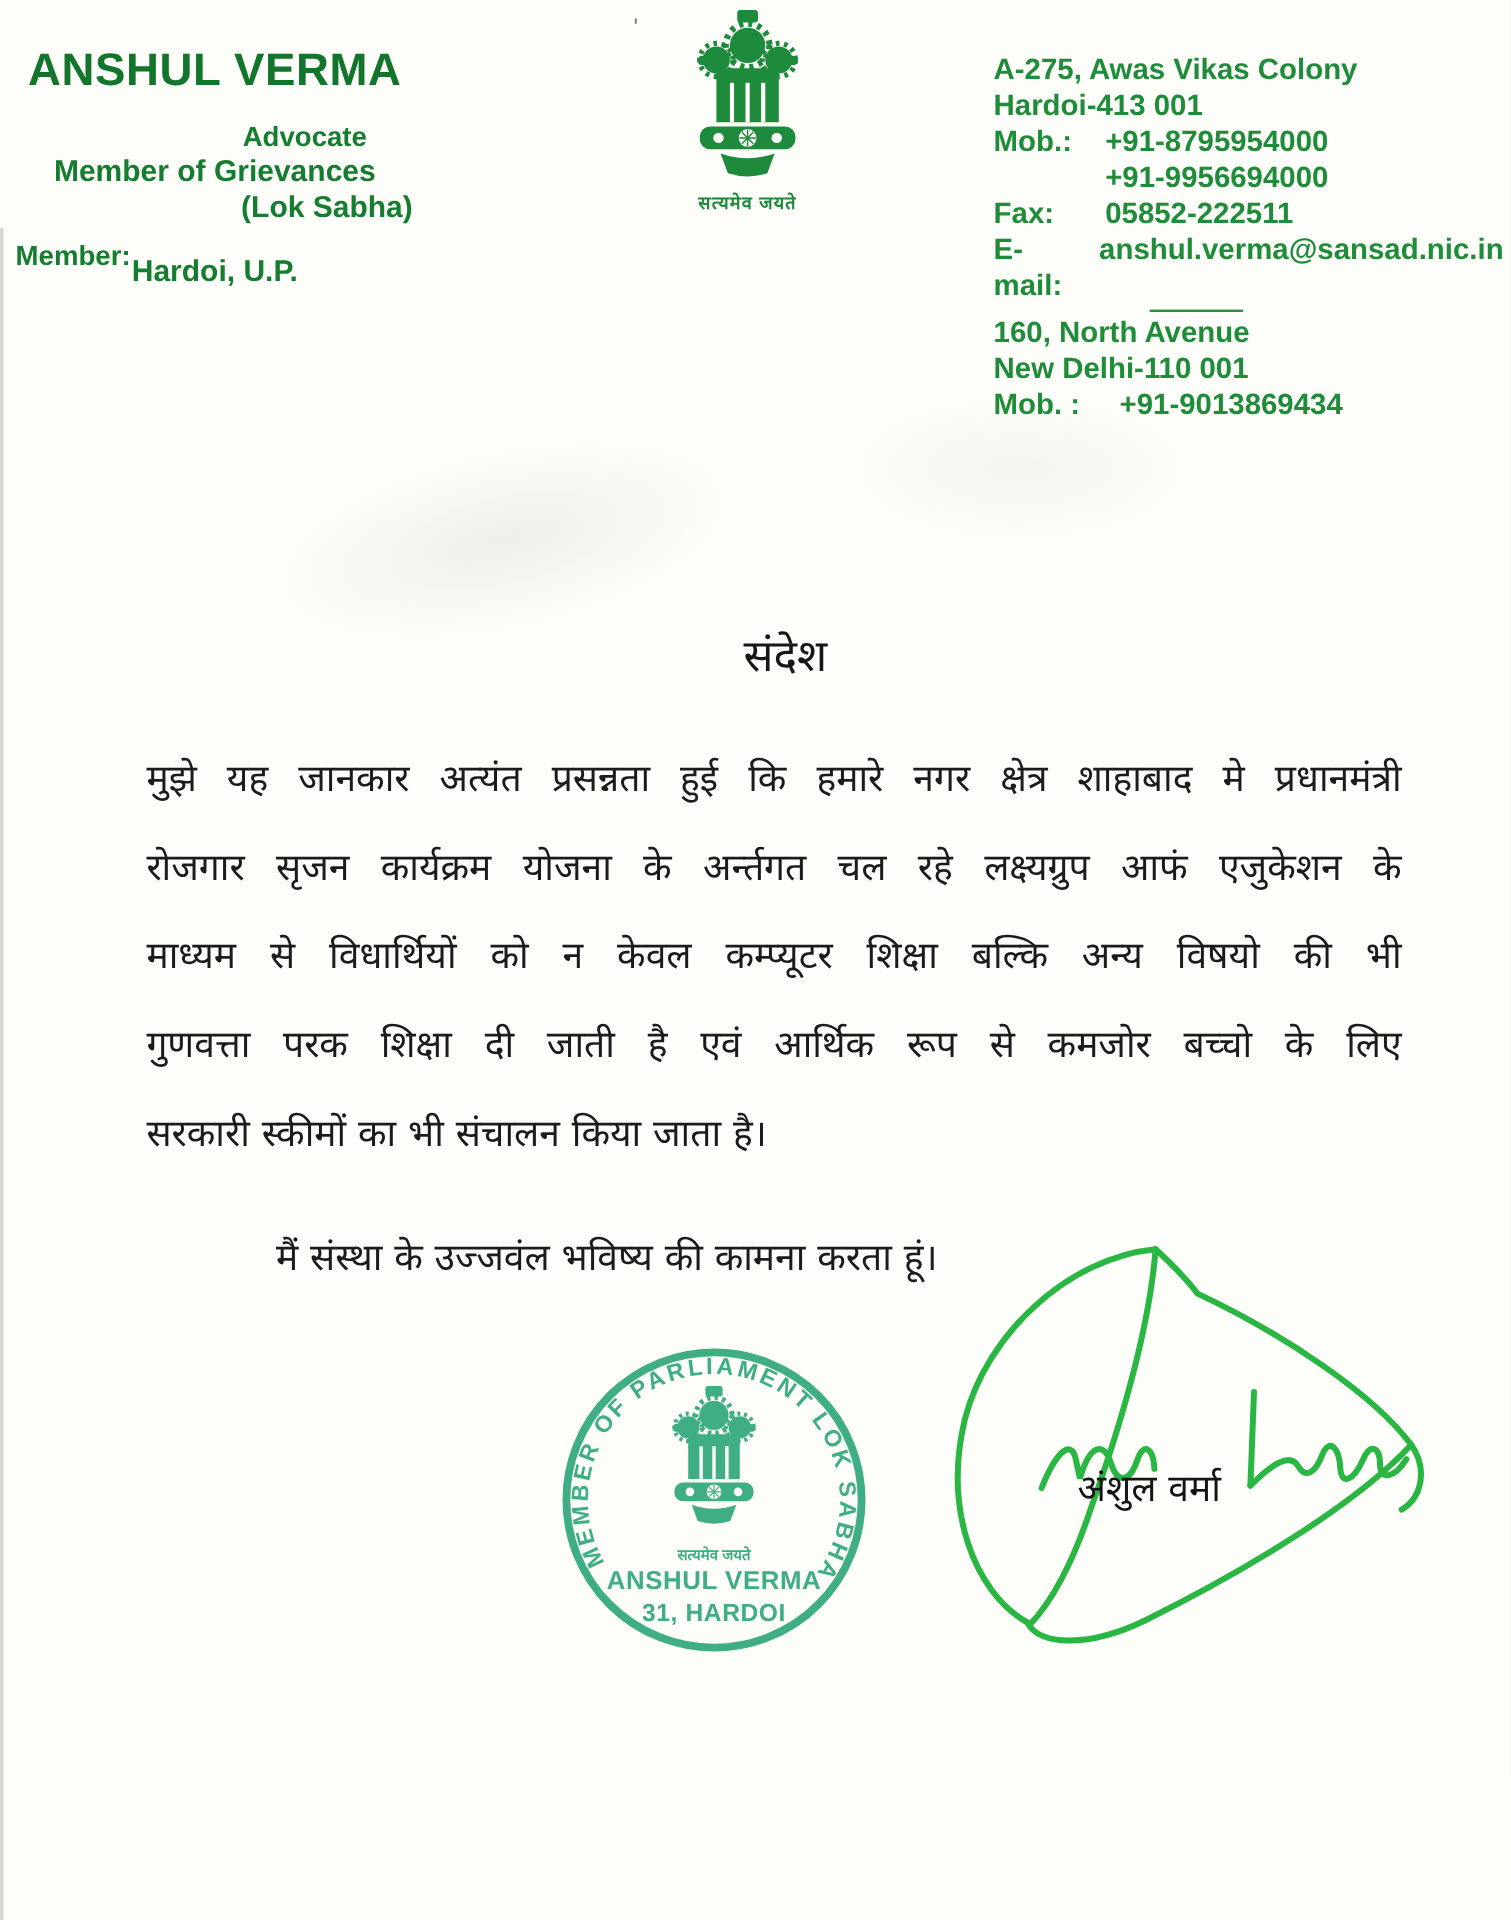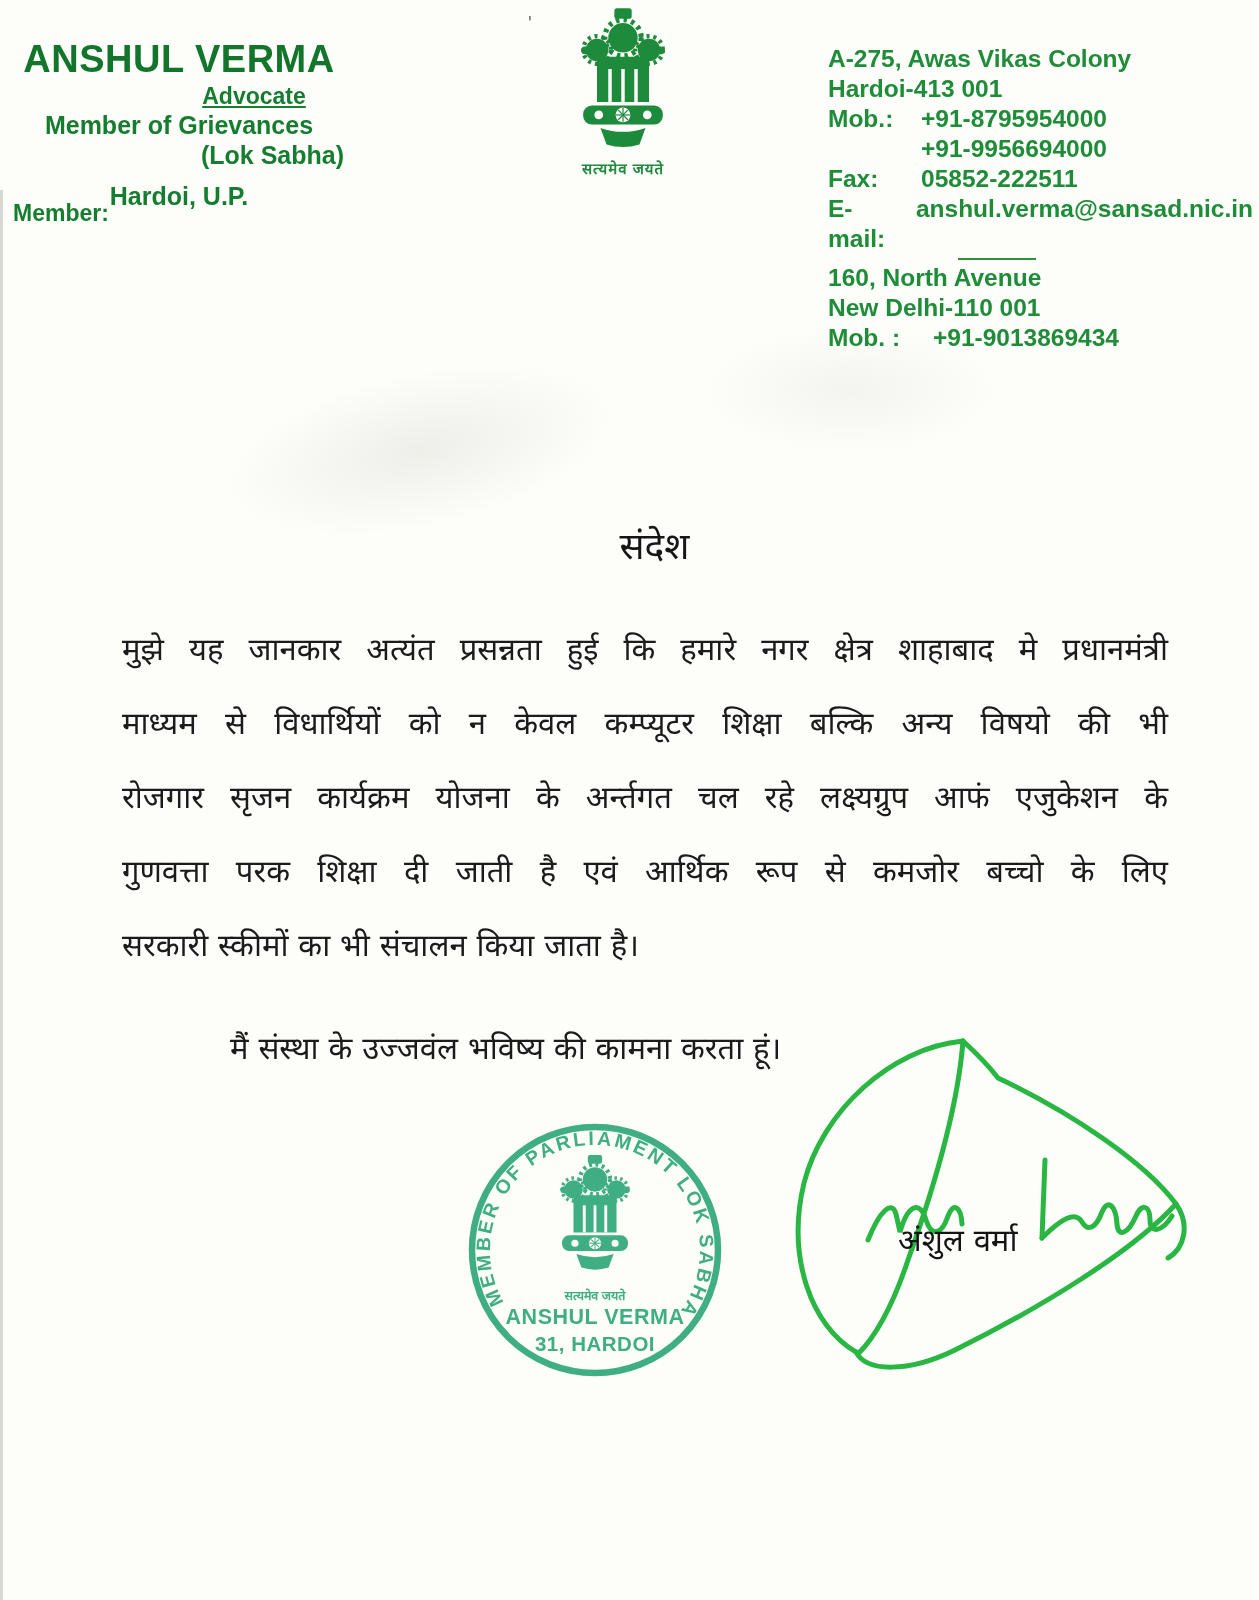--- a/index.html
+++ b/index.html
@@ -16,24 +16,24 @@
   .smudge1{position:absolute;left:140px;top:340px;width:560px;height:220px;
     background:radial-gradient(closest-side,rgba(188,188,180,.22),rgba(188,188,180,0) 70%);
     transform:rotate(-12deg);}
   .smudge2{position:absolute;left:640px;top:300px;width:420px;height:180px;
     background:radial-gradient(closest-side,rgba(190,190,184,.15),rgba(190,190,184,0) 70%);}
   .tick-mark{position:absolute;left:528px;top:12px;color:#777;font-size:20px;}
 
   
   .hdr-left{position:absolute;left:14px;top:38px;width:330px;color:#157d30;text-align:center;}
   .hdr-name{font-size:38px;font-weight:700;letter-spacing:.5px;color:#12752b;}
-  .hdr-advocate{font-size:23px;font-weight:700;margin-top:2px;padding-left:150px;text-decoration:underline;}
+  .hdr-advocate{font-size:23px;font-weight:700;margin-top:20px;padding-left:150px;}
   .hdr-mop{font-size:25px;font-weight:600;margin-top:1px;}
   .hdr-loksabha{font-size:25px;font-weight:600;margin-top:1px;text-align:right;}
-  .hdr-city{font-size:25px;font-weight:700;margin-top:12px;}
+  .hdr-city{font-size:25px;font-weight:700;margin-top:24px;}
 
   
   .member-block{position:absolute;left:13px;top:200px;width:575px;color:#1d9140;}
   .member-heading{font-size:23px;font-weight:700;color:#157d30;}
   .member-list{margin:4px 0 0 0;padding:0;list-style:none;}
   .member-list li{
     font-size:21.5px;font-weight:600;line-height:28px;
     padding-left:20px;position:relative;width:470px;
   }
   .member-list li::before{content:"•";position:absolute;left:0;top:0;font-size:22px;}
@@ -154,22 +154,22 @@
     <div class="hr-row">
       <span class="hr-label" style="flex-basis:105px;width:105px">Mob. :</span>
       <span>+91-9013869434</span>
     </div>
   </div>
 
   <div class="letter-title">संदेश</div>
 
   <div class="letter-body">
     <div class="bline">मुझे यह जानकार अत्यंत प्रसन्नता हुई कि हमारे नगर क्षेत्र शाहाबाद मे प्रधानमंत्री</div>
+    <div class="bline">रोजगार सृजन कार्यक्रम योजना के अर्न्तगत चल रहे लक्ष्यग्रुप आफं एजुकेशन के</div>
     <div class="bline">माध्यम से विधार्थियों को न केवल कम्प्यूटर शिक्षा बल्कि अन्य विषयो की भी</div>
-    <div class="bline">रोजगार सृजन कार्यक्रम योजना के अर्न्तगत चल रहे लक्ष्यग्रुप आफं एजुकेशन के</div>
     <div class="bline">गुणवत्ता परक शिक्षा दी जाती है एवं आर्थिक रूप से कमजोर बच्चो के लिए</div>
     <div class="bline last">सरकारी स्कीमों का भी संचालन किया जाता है।</div>
   </div>
 
   <div class="letter-para2">मैं संस्था के उज्जवंल भविष्य की कामना करता हूं।</div>
 
   <svg class="stamp" viewBox="0 0 270 270">
     <circle cx="135" cy="135" r="123" fill="none" stroke="#2fa87a" stroke-width="6.5"></circle>
     <path id="ringPath" d="M 44.07 187.5 A 105 105 0 1 1 215.44 202.49" fill="none"></path>
     <text font-size="19.5" font-weight="bold" letter-spacing="3" fill="#2fa87a">

